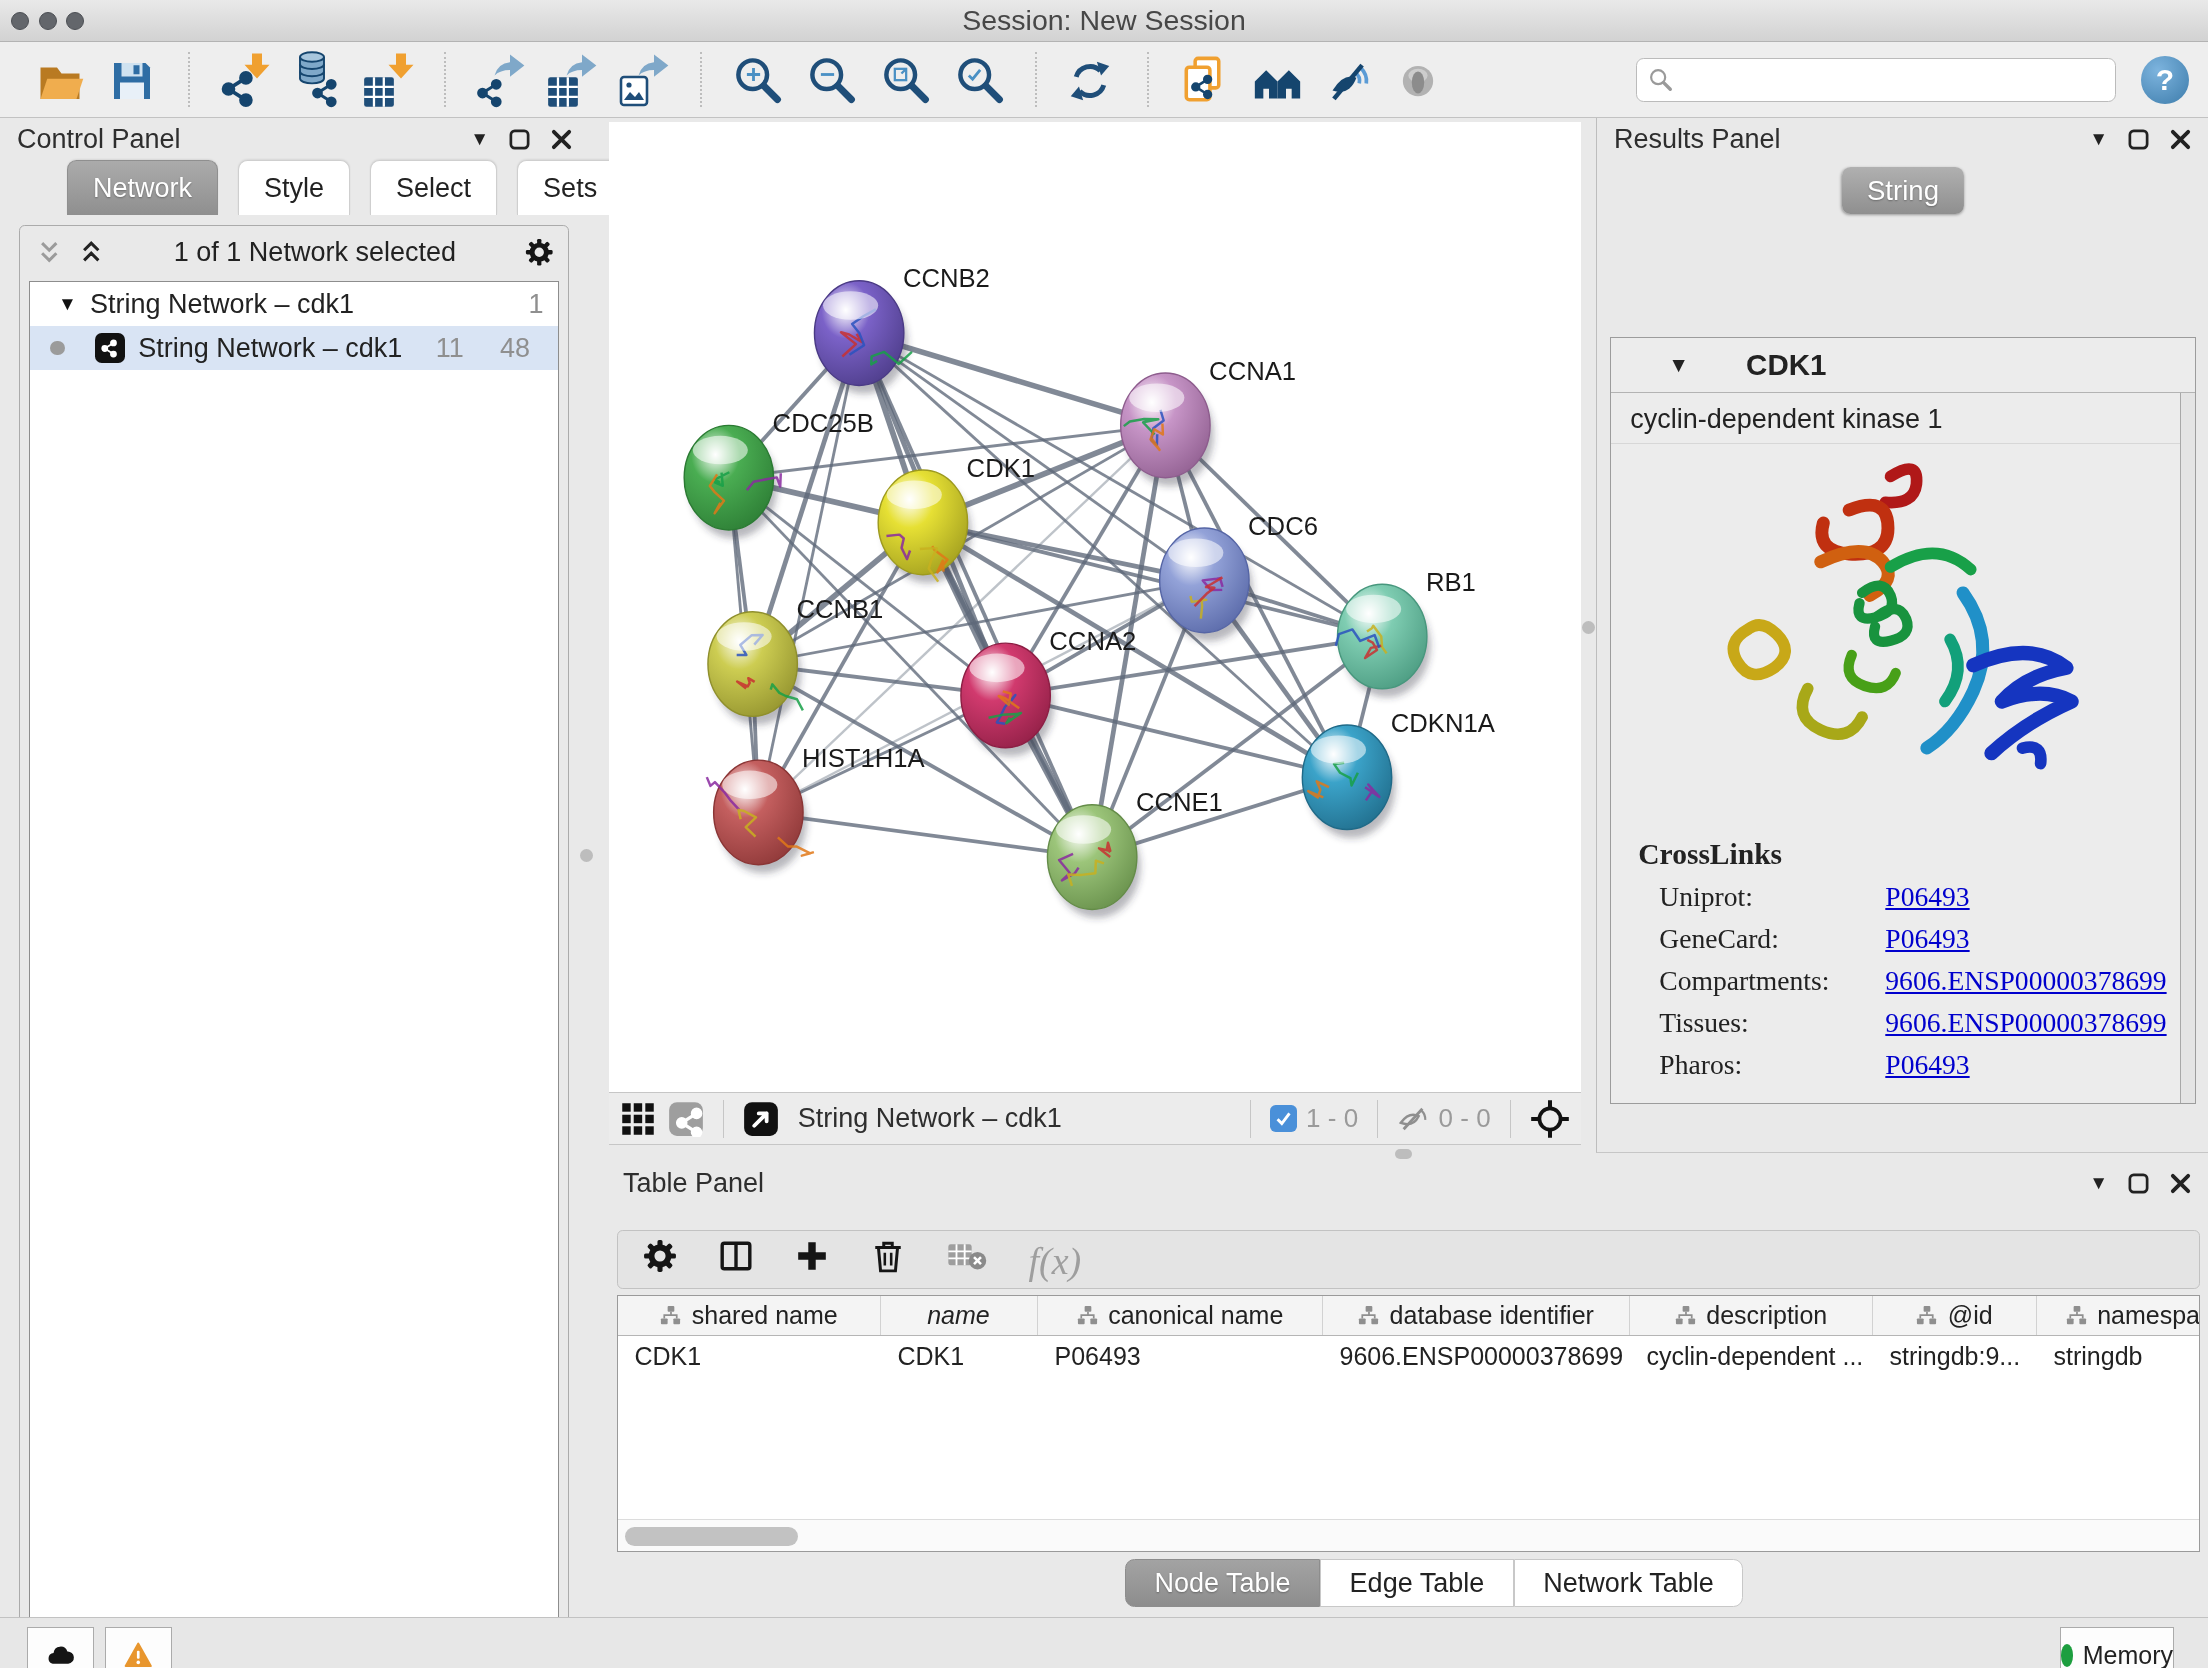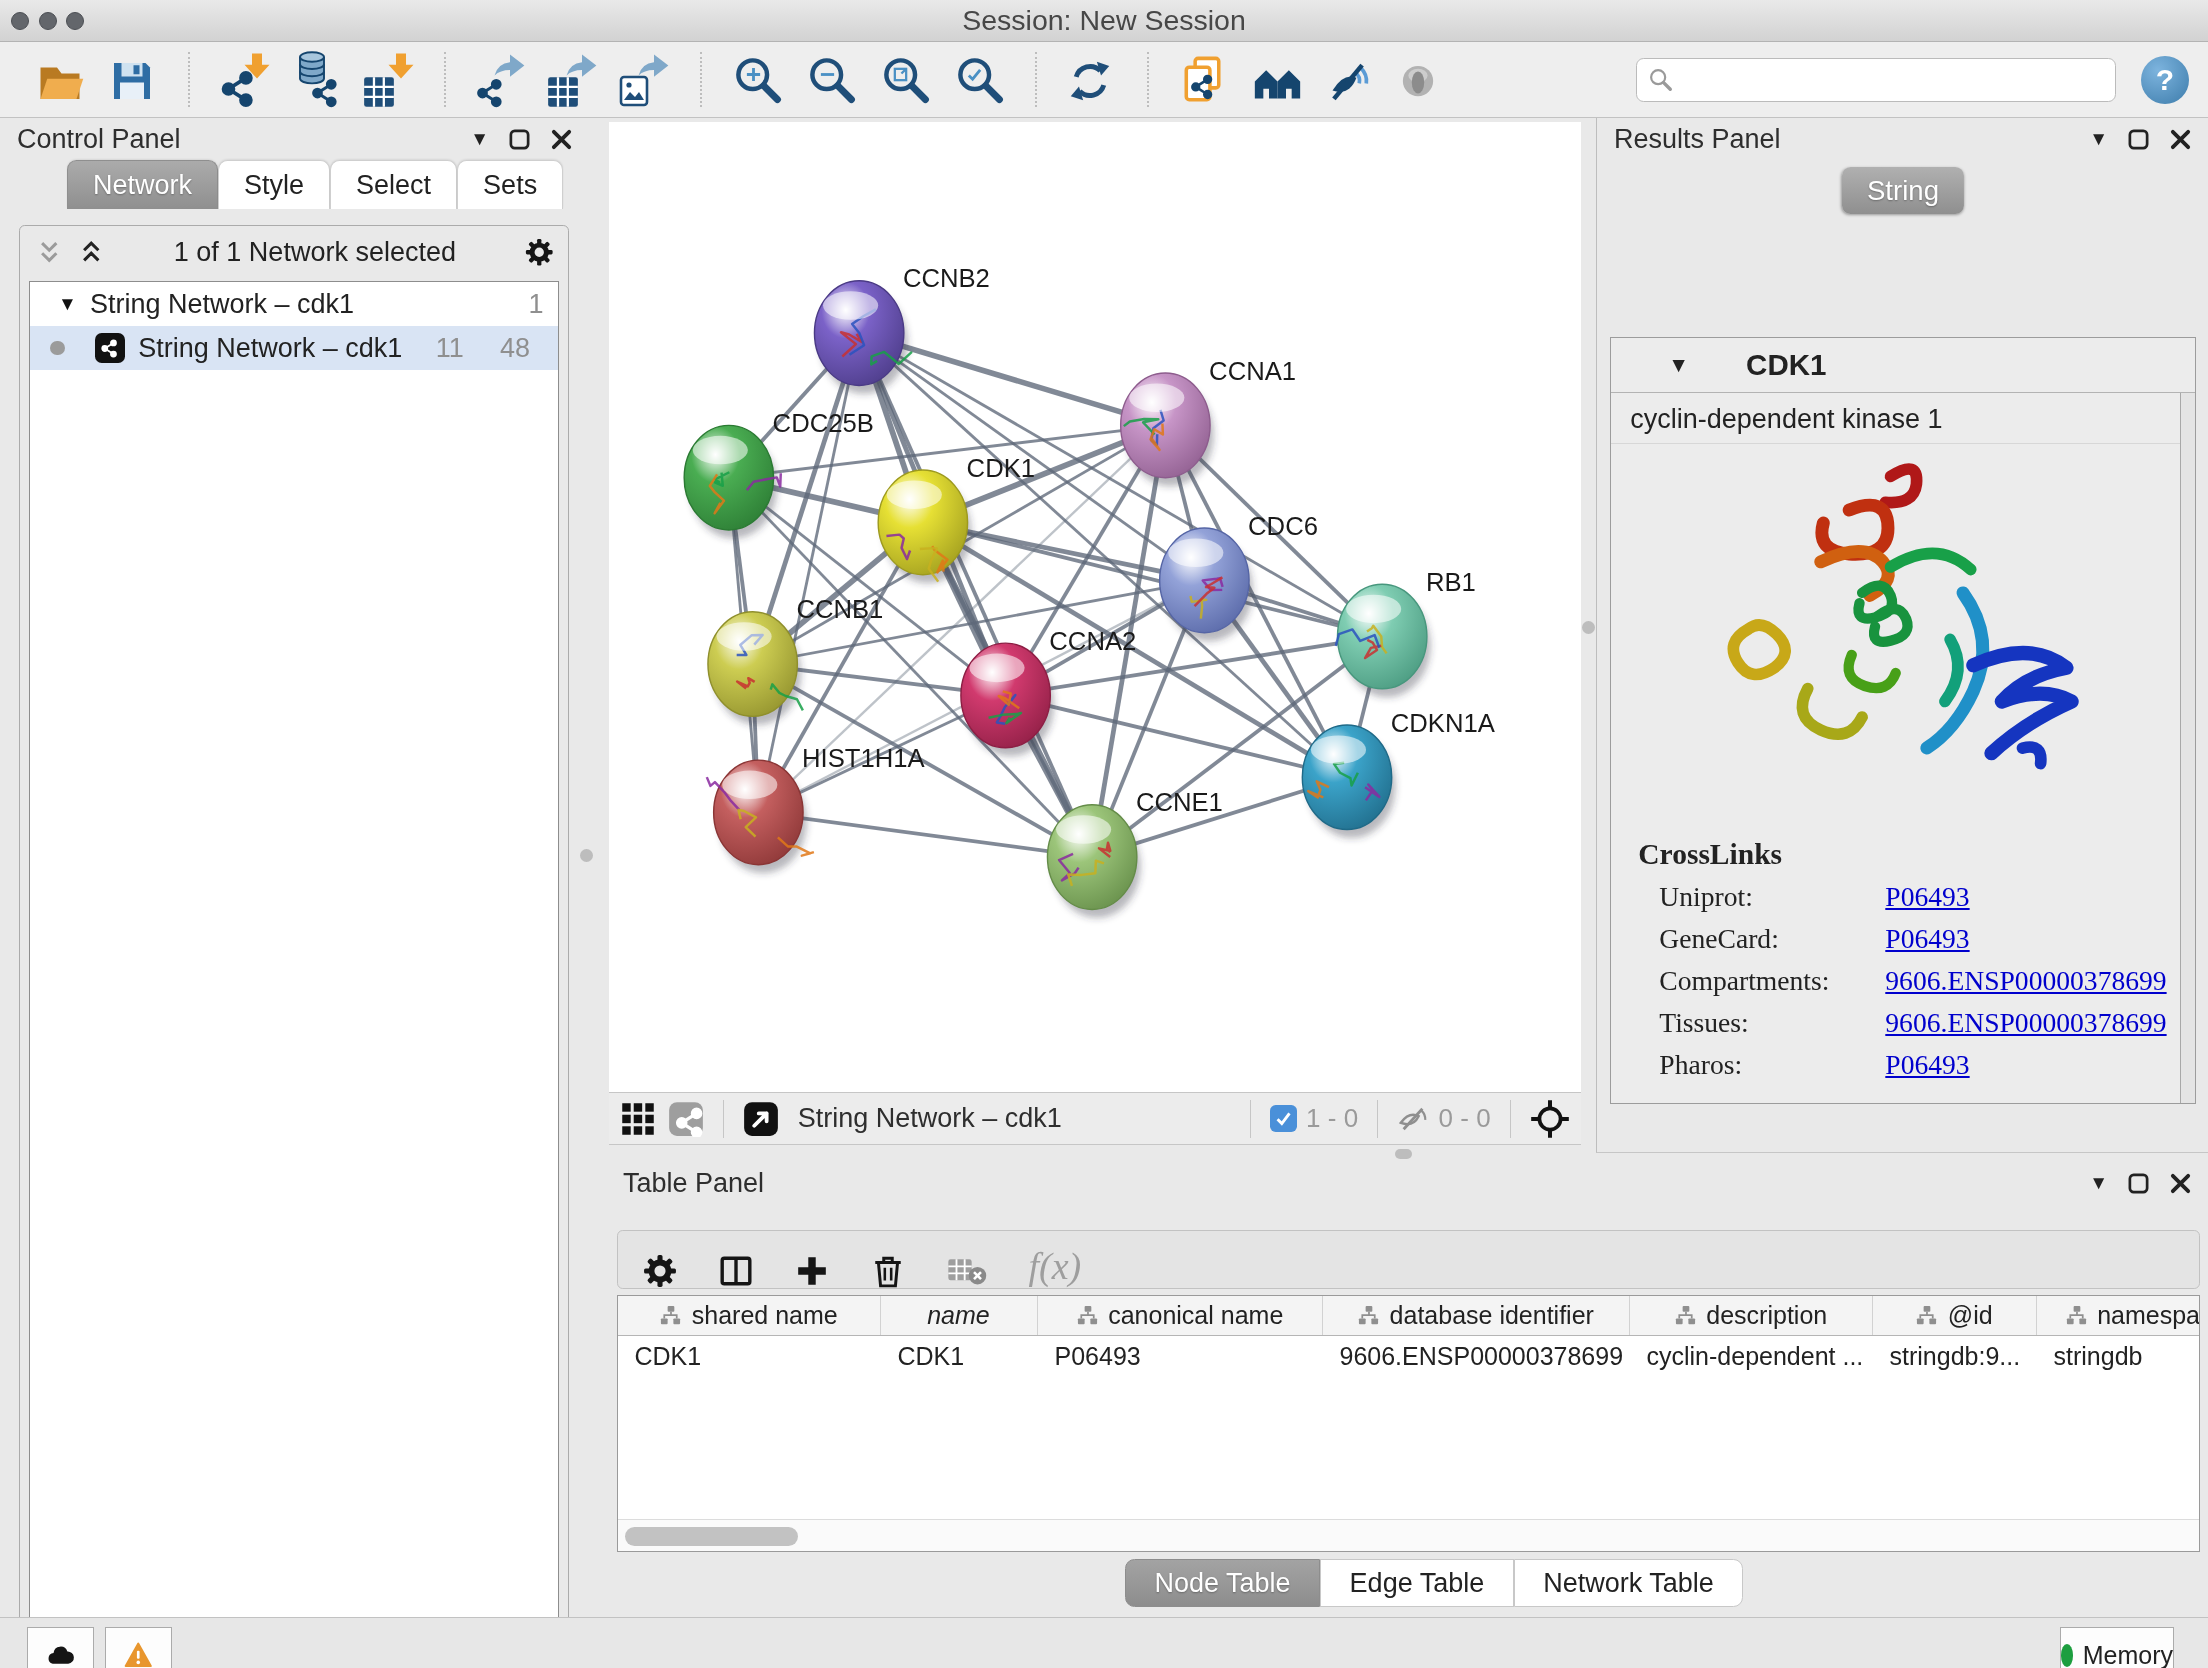--- a/index.html
+++ b/index.html
@@ -37,23 +37,23 @@
   
   .phead{display:flex;align-items:center;height:42px;padding:0 17px;font-size:27px;color:#2e2e2e}
   .phead .sp{flex:1}
   .pico{display:flex;align-items:center;gap:19px;color:#222}
   .pico .tri{font-size:19px;color:#222;cursor:pointer}
   .pico svg{width:23px;height:23px;cursor:pointer}
 
   
   .control{position:absolute;left:0;top:118px;width:590px;height:1499px;background:#e9e9e9}
   .ctabs{position:absolute;left:67px;top:42px;height:53px;display:flex}
-  .ctab{height:49px;padding:0 25px;display:flex;align-items:center;justify-content:center;
+  .ctab{height:55px;padding:0 25px;display:flex;align-items:center;justify-content:center;
     font-size:27px;background:#fff;border:1px solid #cfcfcf;border-bottom:none;
-    border-radius:9.5px 9.5px 0 0;margin-right:0;cursor:pointer;box-shadow:0 -1px 1.9px rgba(0,0,0,.08)}
+    border-radius:9.5px 9.5px 0 0;margin-right:20px;cursor:pointer;box-shadow:0 -1px 1.9px rgba(0,0,0,.08)}
   .ctab.sel{background:linear-gradient(#ababab,#8f8f8f);color:#fff;border-color:#8f8f8f;text-shadow:0 1px 1.9px rgba(0,0,0,.3)}
   .cinner{position:absolute;left:19px;top:107px;width:550px;height:1465px;
     background:#e9e9e9;border:1px solid #ababab;border-radius:5.7px}
   .csub{height:53px;display:flex;align-items:center;padding:0 15px;gap:13.3px}
   .csub .status{flex:1;text-align:center;font-size:27px}
   .csub svg{width:28.5px;height:28.5px;cursor:pointer}
   .treebox{position:absolute;left:8.6px;top:55px;right:8.6px;bottom:8.6px;background:#fff;border:1px solid #8d8d8d}
   .trow{height:44px;display:flex;align-items:center;font-size:27px;padding:0 15px;gap:13.3px}
   .trow .cnt{color:#8f8f8f}
   .trow .grow{flex:1}
@@ -97,21 +97,21 @@
   .crosslinks{font-family:"Liberation Serif","DejaVu Serif",serif;padding:1.9px 27px}
   .clhead{font-size:29.5px;font-weight:bold;margin-bottom:5.7px}
   .clrow{display:flex;font-size:27.6px;line-height:42px;padding-left:21px}
   .cll{width:226px;flex:none}
   .clv{color:#0000cd;text-decoration:underline;cursor:pointer}
   .rscroll{position:absolute;right:0;top:55px;bottom:0;width:15px;background:#e4e4e4;border-left:1px solid #a8a8a8}
 
   
   .tablep{position:absolute;left:606px;top:1162px;width:1603px;height:455px;background:#e9e9e9}
   .ttoolbar{position:absolute;left:10.5px;top:68px;right:9.5px;height:59px;background:#e4e4e4;
-    border:1px solid #c2c2c2;border-radius:5.7px;display:flex;align-items:flex-end;padding:0 25px;gap:42px}
+    border:1px solid #c2c2c2;border-radius:5.7px;display:flex;align-items:flex-start;padding:8px 25px;gap:42px}
   .ttoolbar svg{width:34px;height:34px;cursor:pointer}
   .fx{font-family:"Liberation Serif","DejaVu Serif",serif;font-style:italic;font-size:38px;color:#9e9e9e;cursor:pointer}
   .tbl{position:absolute;left:10.5px;top:133px;right:9.5px;height:257px;background:#fff;border:1.9px solid #9a9a9a;overflow:hidden}
   .thr{display:flex;height:40px;background:#f4f4f4;border-bottom:1px solid #b5b5b5}
   .th{display:flex;align-items:center;justify-content:center;gap:9.5px;font-size:25px;
     border-right:1px solid #d2d2d2;flex:none;overflow:hidden;white-space:nowrap;cursor:pointer}
   .colicon{width:23px;height:23px;flex:none}
   .tdr{display:flex;height:40px}
   .td{padding:0 17px;display:flex;align-items:center;font-size:25px;flex:none;overflow:hidden;white-space:nowrap}
   .hscroll{position:absolute;left:0;right:0;bottom:0;height:32px;background:#fafafa;border-top:1px solid #dcdcdc}

